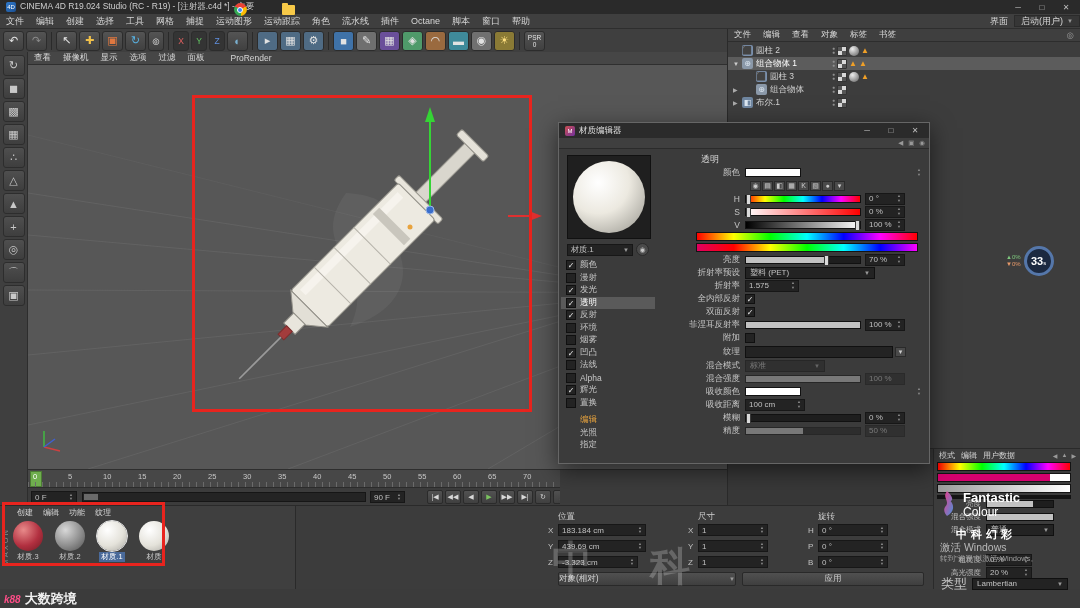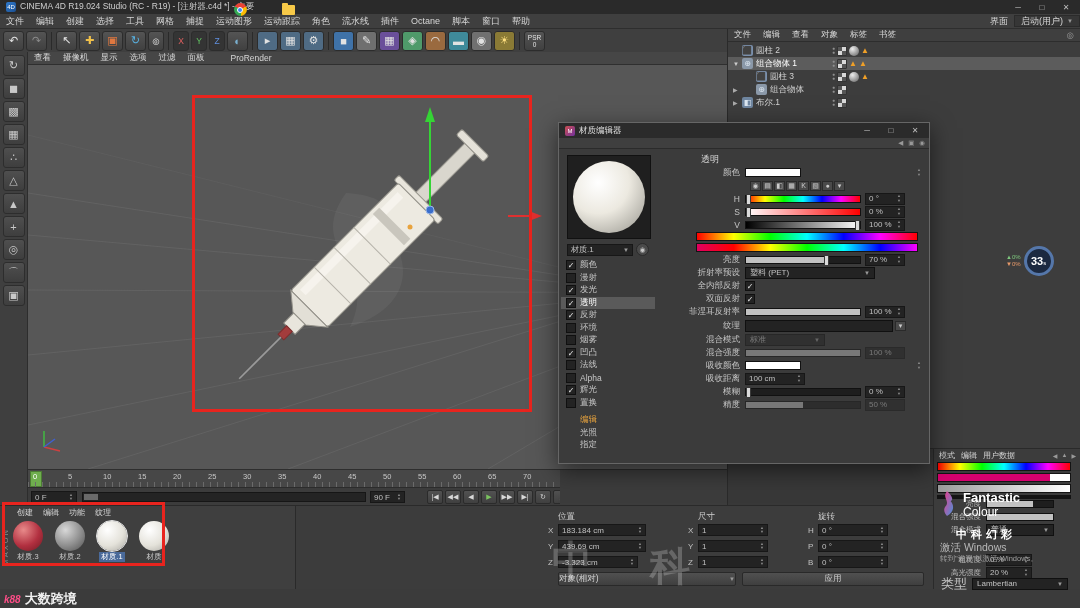--- a/index.html
+++ b/index.html
@@ -706,39 +706,53 @@
           </div>
         </div>
       <div class="mrow">
           <span class="mlab">折射率预设</span>
           <div class="dd" style="width:130px">
             <span>塑料 (PET)</span>
             <span class="car">▼</span>
           </div>
         </div>
       <div class="mrow">
+          <span class="mlab">折射率</span>
+          <div class="field" style="width:54px">
+            <span>1.575</span>
+            <span class="spn">
+              <span>▲</span>
+              <span>▼</span>
+            </span>
+          </div>
+        </div>
+      <div class="mrow">
           <span class="mlab">全内部反射</span>
           <span class="chk">✓</span>
         </div>
       <div class="mrow">
           <span class="mlab">双面反射</span>
           <span class="chk">✓</span>
         </div>
       <div class="mrow">
           <span class="mlab">菲涅耳反射率</span>
           <div class="slider" style="width:116px">
             <div class="fill" style="width:100%"></div>
           </div>
           <div class="field" style="width:40px;margin-left:4px">
             <span>100 %</span>
             <span class="spn">
               <span>▲</span>
               <span>▼</span>
             </span>
           </div>
+        </div>
+      <div class="mrow">
+          <span class="mlab">附加</span>
+          <span class="chk"></span>
         </div>
       <div class="mrow" style="height:15px">
           <span class="mlab">纹理</span>
           <div class="dd" style="width:148px"></div>
           <span class="pick" style="margin-left:2px">▾</span>
         </div>
       <div class="mrow">
           <span class="mlab dim">混合模式</span>
           <div class="dd dimmed" style="width:80px">
             <span>标准</span>

